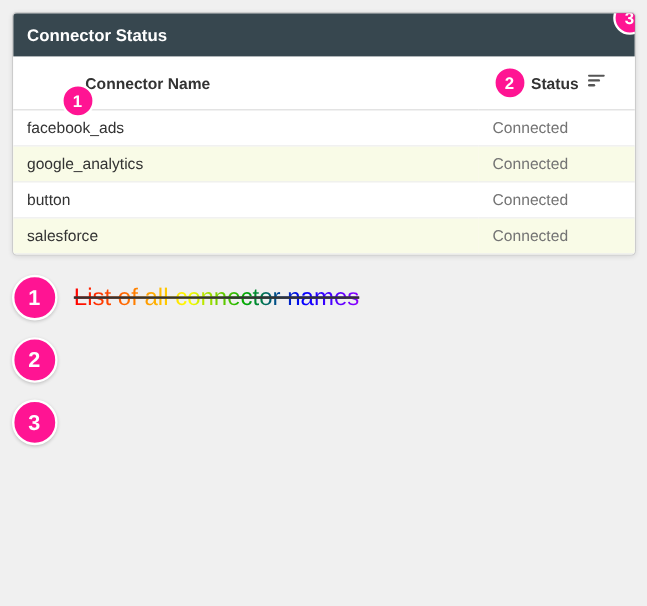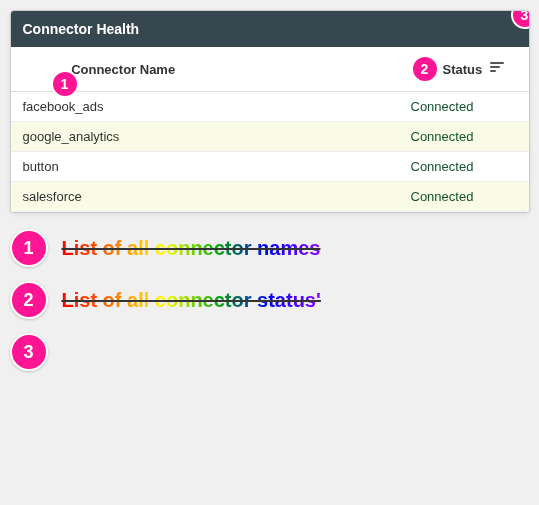--- a/index.html
+++ b/index.html
@@ -91,21 +91,21 @@
       background: #f9fbe7;
     }
 
     tbody td {
       padding: 7px 12px;
       color: #333;
       font-size: 13px;
     }
 
     tbody td.status-cell {
-      color: #14532d;
+      color: #737373;
       text-align: left;
     }
 
     .name-col {
       position: relative;
     }
 
     .badge-1 {
       position: absolute;
       top: -4px;
@@ -168,36 +168,36 @@
       display: flex;
       align-items: center;
       justify-content: center;
       flex-shrink: 0;
       border: 2px solid #fff;
       box-shadow: 0 1px 3px rgba(0,0,0,0.2);
     }
 
     .ann-text {
       font-size: 20px;
-      font-weight: bold;
+      font-weight: normal;
       font-family: 'Comic Sans MS', cursive, sans-serif;
       background: linear-gradient(90deg, #ff0000, #ff7700, #ffff00, #00aa00, #0000ff, #8b00ff);
       -webkit-background-clip: text;
       -webkit-text-fill-color: transparent;
       background-clip: text;
       text-decoration: line-through;
       text-decoration-color: #333;
     }
   </style>
 </head>
 <body>
 
 <div class="panel">
   <div class="panel-header">
-    <span>Connector Health</span>
+    <span>Connector Status</span>
     <div class="badge-3">3</div>
   </div>
   <div class="table-container">
     <table>
       <thead>
         <tr>
           <th class="name-col">
             <div style="position:relative; display:inline-block;">
               <div class="badge-1">1</div>
             </div>
@@ -240,18 +240,17 @@
   </div>
 </div>
 
 <div class="annotations">
 <div class="annotation-row">
       <div class="ann-badge">1</div>
       <span class="ann-text">List of all connector names</span>
     </div>
     <div class="annotation-row">
       <div class="ann-badge">2</div>
-      <span class="ann-text">List of all connector status'</span>
     </div>
     <div class="annotation-row">
       <div class="ann-badge">3</div>
     </div>
   </div>
 
 </body></html>

